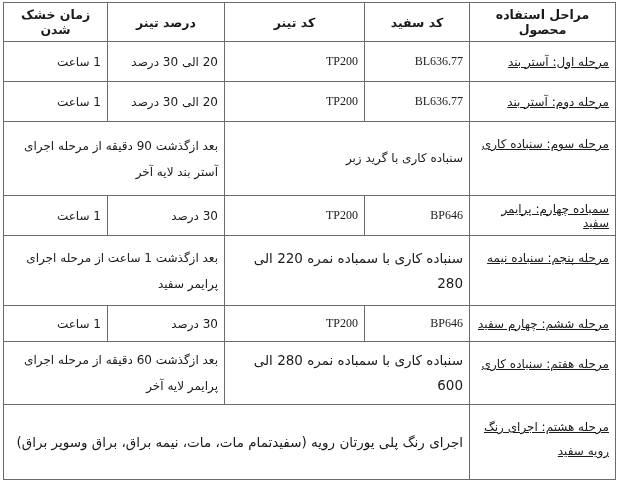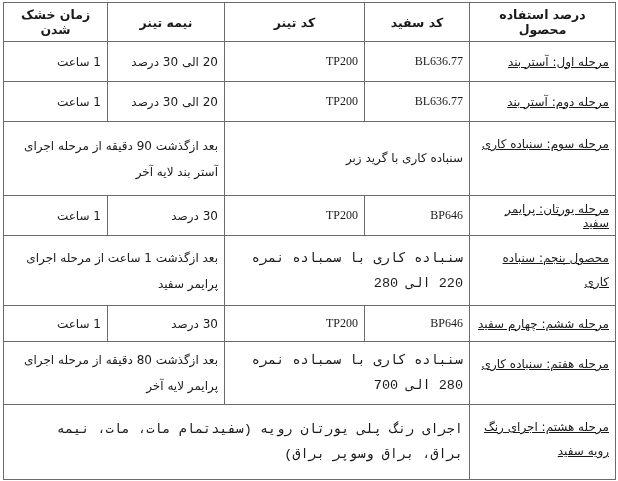--- a/index.html
+++ b/index.html
@@ -21,40 +21,40 @@
   }
   table.spec th {
     font-weight: bold;
     font-size: 12.5px;
     height: 38px;
   }
   td.stage { text-align: right; font-size: 12px; padding-right: 6px; text-decoration: underline; }
   td.stage.top { vertical-align: top; padding-top: 10px; line-height: 24px; }
   td.code { font-family: "Liberation Serif", serif; font-size: 15px; }
   td.merged { font-size: 12.5px; line-height: 25px; }
-  td.merged.big { font-size: 13.5px; font-family: Liberation Mono, monospace; }
+  td.merged.big { font-size: 13.5px; }
   td.note { font-size: 12px; line-height: 26px; }
 </style>
 </head>
 <body>
 
 <table class="spec">
   <colgroup>
     <col style="width:146px">
     <col style="width:105px">
     <col style="width:140px">
     <col style="width:117px">
     <col style="width:104px">
   </colgroup>
   <tbody>
       <tr>
-    <th>درصد استفاده محصول</th>
+    <th>مراحل استفاده محصول</th>
     <th>کد سفید</th>
     <th>کد تینر</th>
-    <th>نیمه تینر</th>
+    <th>درصد تینر</th>
     <th>زمان خشک شدن</th>
   </tr>
 
   <tr style="height:40px">
     <td class="stage">مرحله اول: آستر بند</td>
     <td class="code">BL636.77</td>
     <td class="code">TP200</td>
     <td>20  الی 30 درصد</td>
     <td>1 ساعت</td>
   </tr>
@@ -67,45 +67,45 @@
     <td>1 ساعت</td>
   </tr>
 
   <tr style="height:74px">
     <td class="stage top">مرحله سوم: سنباده کاری</td>
     <td class="merged" colspan="2">سنباده کاری با گرید زبر</td>
     <td class="note" colspan="2">بعد ازگذشت 90 دقیقه از مرحله اجرای آستر بند لایه آخر</td>
   </tr>
 
   <tr style="height:40px">
-    <td class="stage">مرحله یورتان: پرایمر سفید</td>
+    <td class="stage">سمباده چهارم: پرایمر سفید</td>
     <td class="code">BP646</td>
     <td class="code">TP200</td>
     <td>30  درصد</td>
     <td>1 ساعت</td>
   </tr>
 
   <tr style="height:70px">
-    <td class="stage top">محصول پنجم: سنباده کاری</td>
+    <td class="stage top">مرحله پنجم: سنباده نیمه</td>
     <td class="merged big" colspan="2">سنباده کاری با سمباده نمره 220 الی 280</td>
     <td class="note" colspan="2">بعد ازگذشت 1 ساعت از مرحله اجرای پرایمر سفید</td>
   </tr>
 
   <tr style="height:36px">
     <td class="stage">مرحله ششم: چهارم سفید</td>
     <td class="code">BP646</td>
     <td class="code">TP200</td>
     <td>30  درصد</td>
     <td>1 ساعت</td>
   </tr>
 
   <tr style="height:63px">
     <td class="stage top">مرحله هفتم: سنباده کاری</td>
-    <td class="merged big" colspan="2">سنباده کاری با سمباده نمره 280 الی 700</td>
-    <td class="note" colspan="2">بعد ازگذشت 80 دقیقه از مرحله اجرای پرایمر لایه آخر</td>
+    <td class="merged big" colspan="2">سنباده کاری با سمباده نمره 280 الی 600</td>
+    <td class="note" colspan="2">بعد ازگذشت 60 دقیقه از مرحله اجرای پرایمر لایه آخر</td>
   </tr>
 
   <tr style="height:75px">
     <td class="stage top">مرحله هشتم: اجرای رنگ رویه سفید</td>
     <td class="merged big" colspan="4">اجرای رنگ پلی یورتان رویه (سفیدتمام مات، مات، نیمه براق، براق وسوپر براق)</td>
   </tr>
 </tbody>
   </table>
 
 </body></html>

